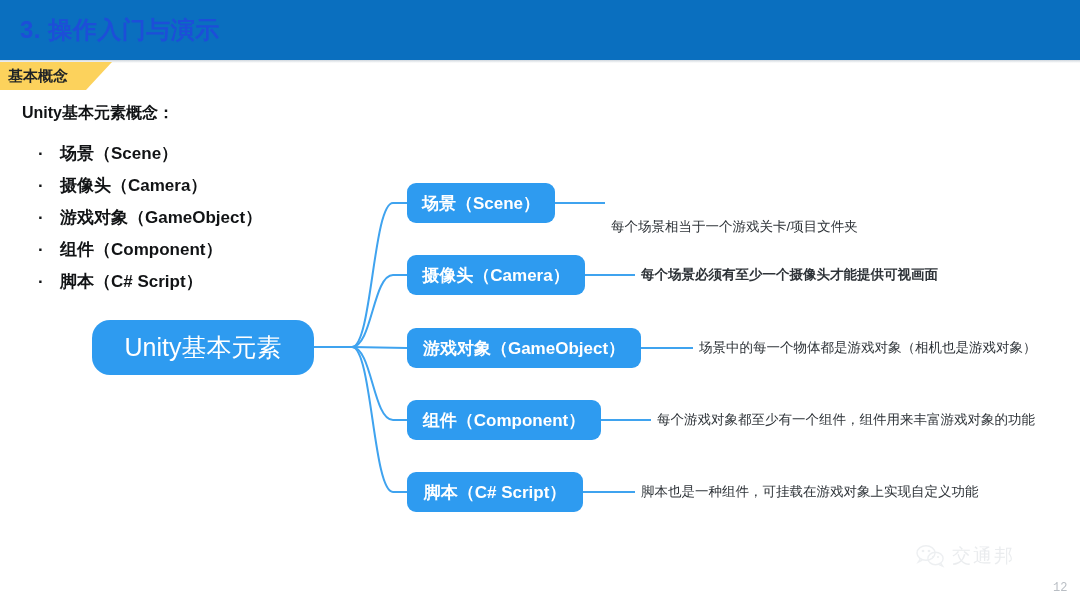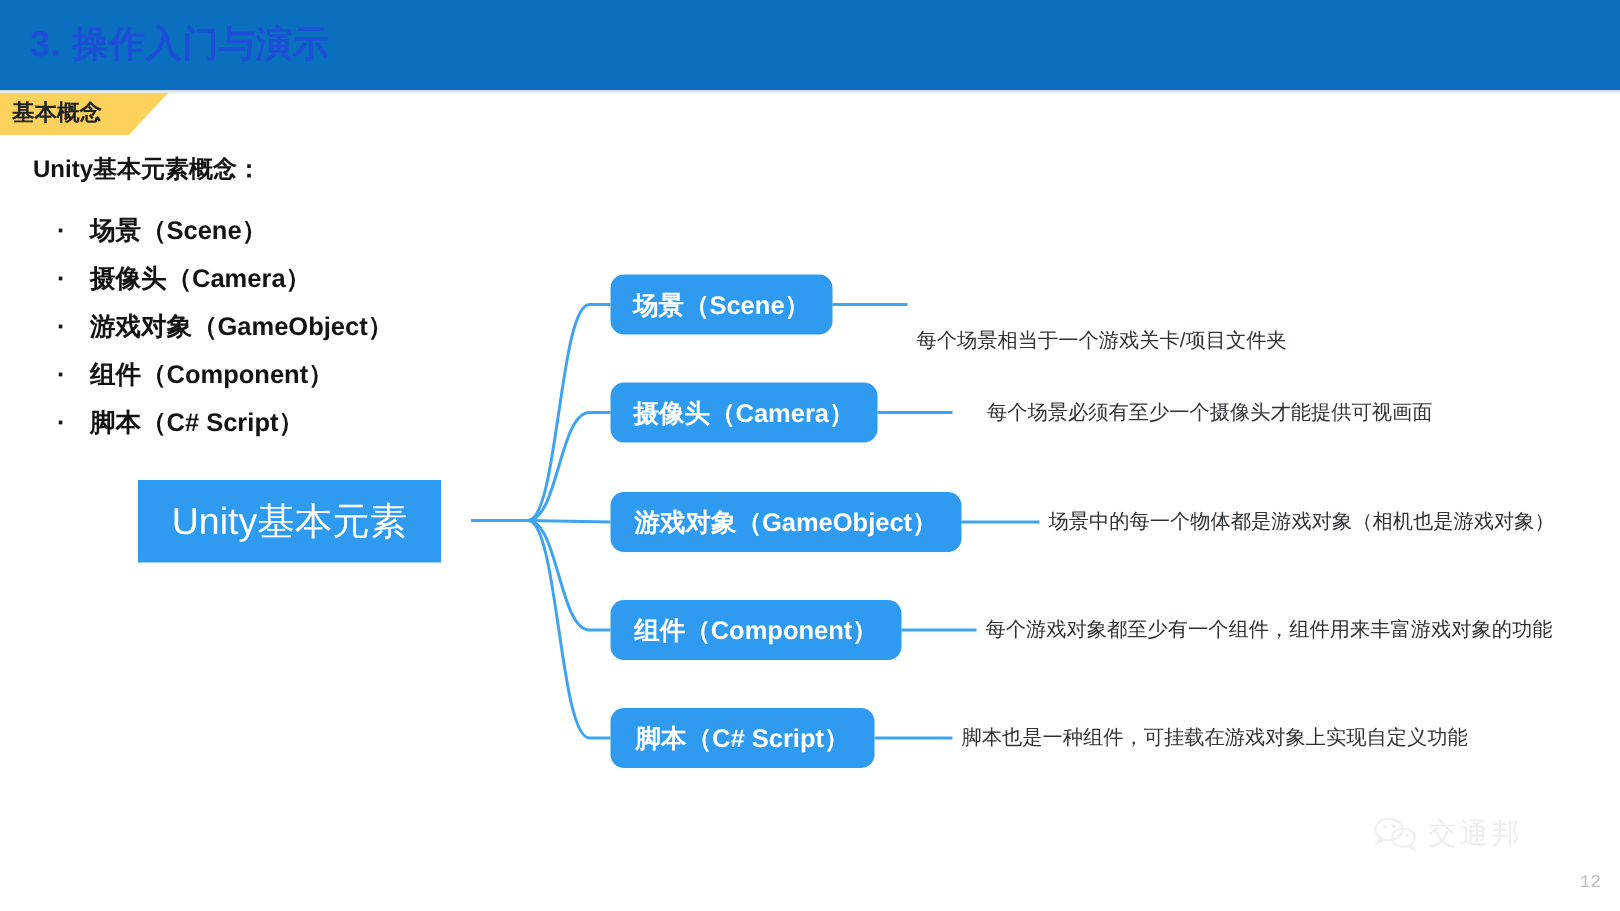--- a/index.html
+++ b/index.html
@@ -113,45 +113,45 @@
     border-radius: 9px;
     color: #ffffff;
     font-weight: bold;
     display: flex;
     align-items: center;
     justify-content: center;
     white-space: nowrap;
   }
   .node.center {
     left: 92px; top: 320px;
-    width: 202px; height: 55px;
+    width: 222px; height: 55px;
     font-size: 25px;
     font-weight: normal;
-    border-radius: 0;
+    border-radius: 18px;
   }
   .node.branch {
     left: 407px;
     height: 40px;
     font-size: 17px;
   }
   .node.n0 { top: 183px; width: 148px; }
   .node.n1 { top: 255px; width: 178px; }
   .node.n2 { top: 328px; width: 234px; }
   .node.n3 { top: 400px; width: 194px; }
   .node.n4 { top: 472px; width: 176px; }
 
   .desc {
     position: absolute;
     font-size: 13.5px;
     color: #2e3338;
     white-space: nowrap;
     line-height: 1;
   }
   .desc.d0 { left: 611px; top: 196px; margin-top: 24px; }
-  .desc.d1 { left: 658px; top: 268px; }
+  .desc.d1 { left: 641px; top: 268px; font-weight: bold; }
   .desc.d2 { left: 699px; top: 341px; text-align: center; }
   .desc.d3 { left: 657px; top: 413px; }
   .desc.d4 { left: 641px; top: 485px; }
 
   
   .watermark {
     position: absolute;
     left: 915px; top: 543px;
     display: flex;
     align-items: center;

